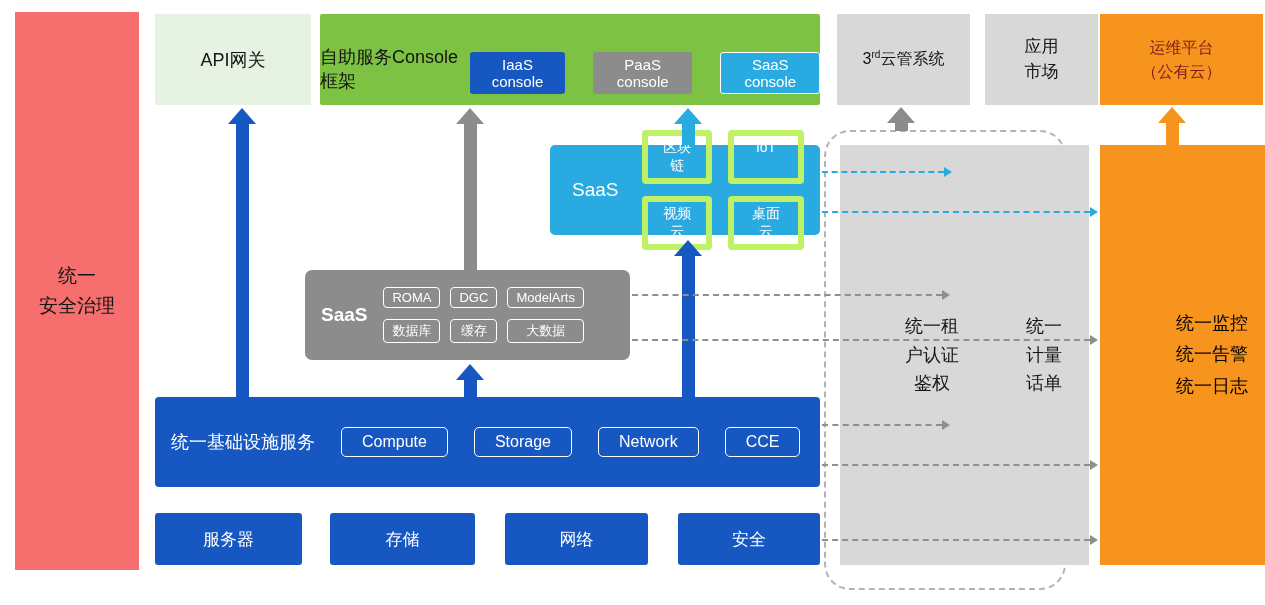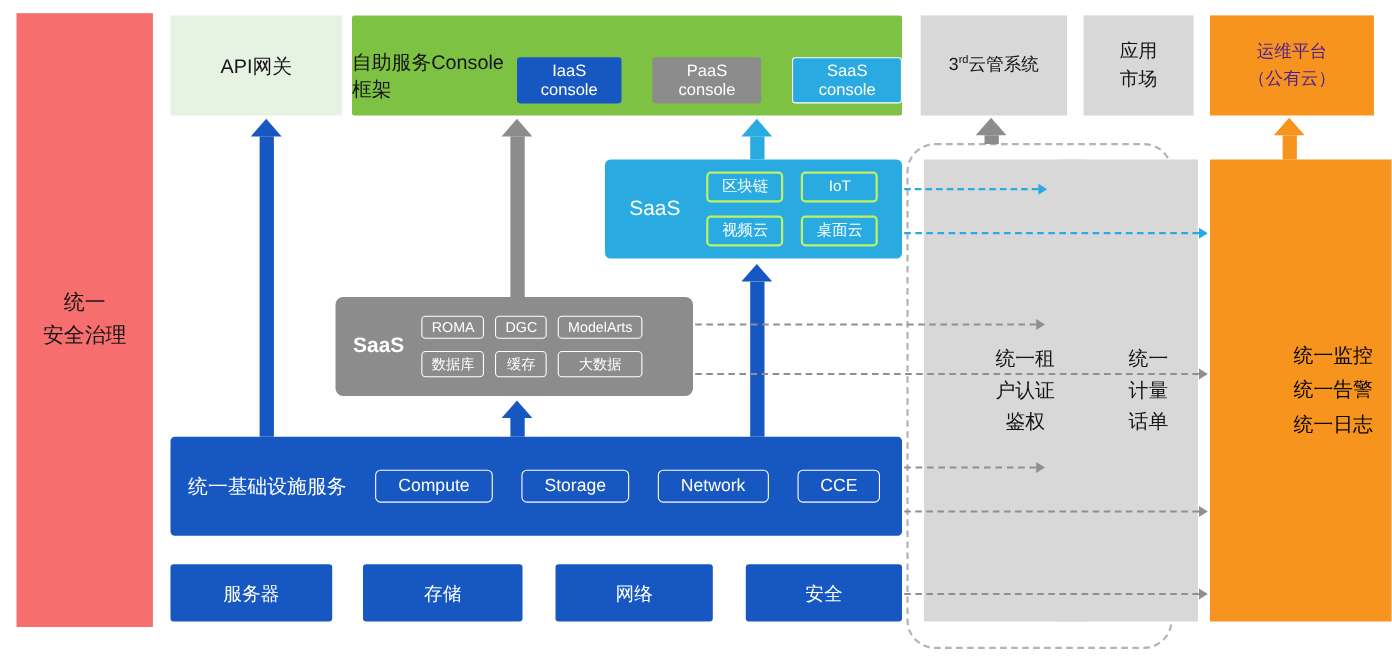--- a/index.html
+++ b/index.html
@@ -16,28 +16,28 @@
   .api-box{left:155px;top:14px;width:156px;height:91px;background:#E6F2E2;font-size:18px;color:#141414;}
   .console-frame{left:320px;top:14px;width:500px;height:91px;background:#7EC243;border-radius:2px;display:flex;flex-direction:row;align-items:center;padding-top:18px;box-sizing:border-box;}
   .console-title{font-size:18px;color:#141414;}
   .console-row{display:flex;gap:28px;margin-top:9px;}
   .console-btn{font-size:15px;color:#ffffff;padding:4px 13px;border-radius:3px;text-align:center;}
   .btn-iaas{background:#1757C2;}
   .btn-paas{background:#8C8C8C;}
   .btn-saas{background:#29ABE2;border:1px solid #ffffff;padding:3px 12px;}
   .third-box{left:837px;top:14px;width:133px;height:91px;background:#D8D8D8;font-size:16px;color:#141414;}
   .third-box sup{font-size:10px;}
-  .market-box{left:985px;top:14px;width:100px;height:91px;background:#D8D8D8;font-size:17px;line-height:1.45;color:#141414;}
-  .om-box{left:1100px;top:14px;width:149px;height:91px;background:#F7941E;font-size:16px;line-height:1.5;color:#4c1d95;}
+  .market-box{left:985px;top:14px;width:113px;height:91px;background:#D8D8D8;font-size:17px;line-height:1.45;color:#141414;}
+  .om-box{left:1100px;top:14px;width:163px;height:91px;background:#F7941E;font-size:16px;line-height:1.5;color:#7f1d1d;}
 
   
   .saas-box{left:550px;top:145px;width:270px;height:90px;background:#29ABE2;border-radius:5px;display:flex;align-items:center;padding:0 16px;gap:24px;box-sizing:border-box;}
   .saas-label{font-size:19px;color:#ffffff;margin-left:6px;}
   .saas-grid{display:grid;grid-template-columns:repeat(2,auto);gap:12px 16px;}
-  .chip{border:2px solid #bef264;border-radius:4px;color:#ffffff;font-size:14px;text-align:center;padding:3px 12px;}
+  .chip{border:6px solid #bef264;border-radius:4px;color:#ffffff;font-size:14px;text-align:center;padding:3px 12px;}
 
   
   .paas-box{left:305px;top:270px;width:325px;height:90px;background:#8C8C8C;border-radius:7px;display:flex;align-items:center;padding:0 12px;gap:16px;box-sizing:border-box;}
   .paas-label{font-size:19px;color:#ffffff;font-weight:600;margin-left:4px;}
   .paas-grid{display:grid;grid-template-columns:repeat(3,auto);gap:11px 10px;}
   .paas-chip{border:1px solid #ffffff;border-radius:4px;color:#ffffff;font-size:13px;text-align:center;padding:2px 8px;}
 
   
   .infra-box{left:155px;top:397px;width:665px;height:90px;background:#1757C2;border-radius:4px;display:flex;align-items:center;padding:0 16px;gap:26px;box-sizing:border-box;}
   .infra-label{font-size:18px;color:#ffffff;}

